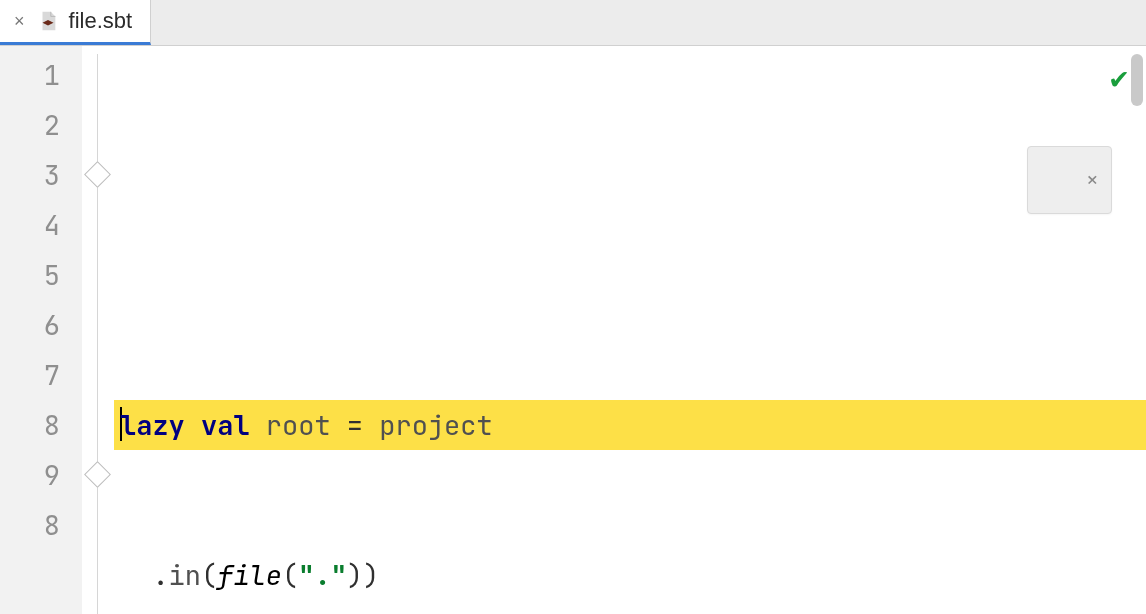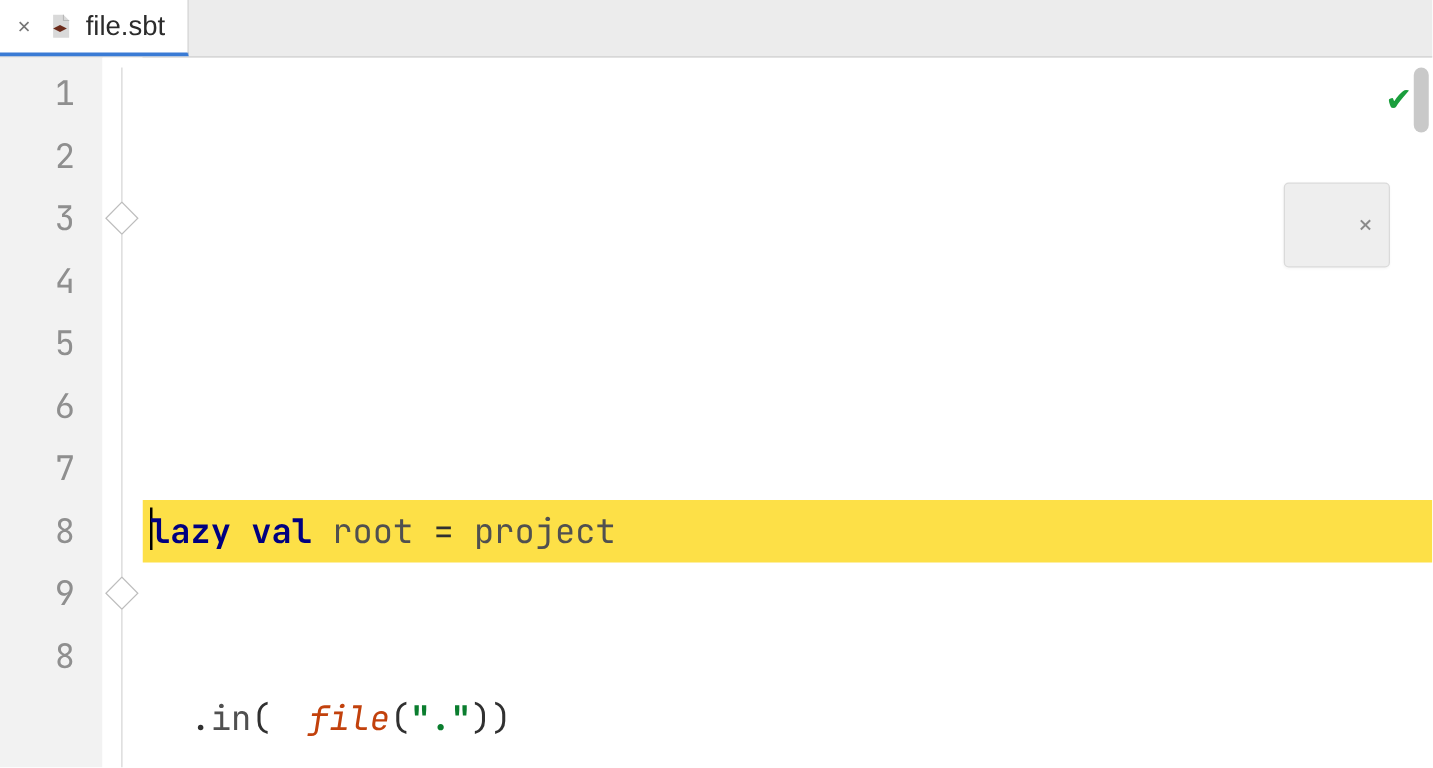--- a/index.html
+++ b/index.html
@@ -100,21 +100,21 @@
     height: 34px;
     background: #000;
     vertical-align: -6px;
     margin-right: -2px;
   }
 
   
   .kw   { color: #000080; font-weight: 600; }
   .ident{ color: #505050; }
   .punc { color: #303030; }
-  .fnit { color: #c2410c; font-style: italic; margin-left: 30px; }
+  .fnit { color: #000000; font-style: italic; }
   .str  { color: #0a7d2e; font-weight: 600; }
   .op   { color: #303030; }
 
   
   .check {
     position: absolute;
     right: 18px;
     top: 6px;
     color: #1a9e3c;
     font-size: 30px;

